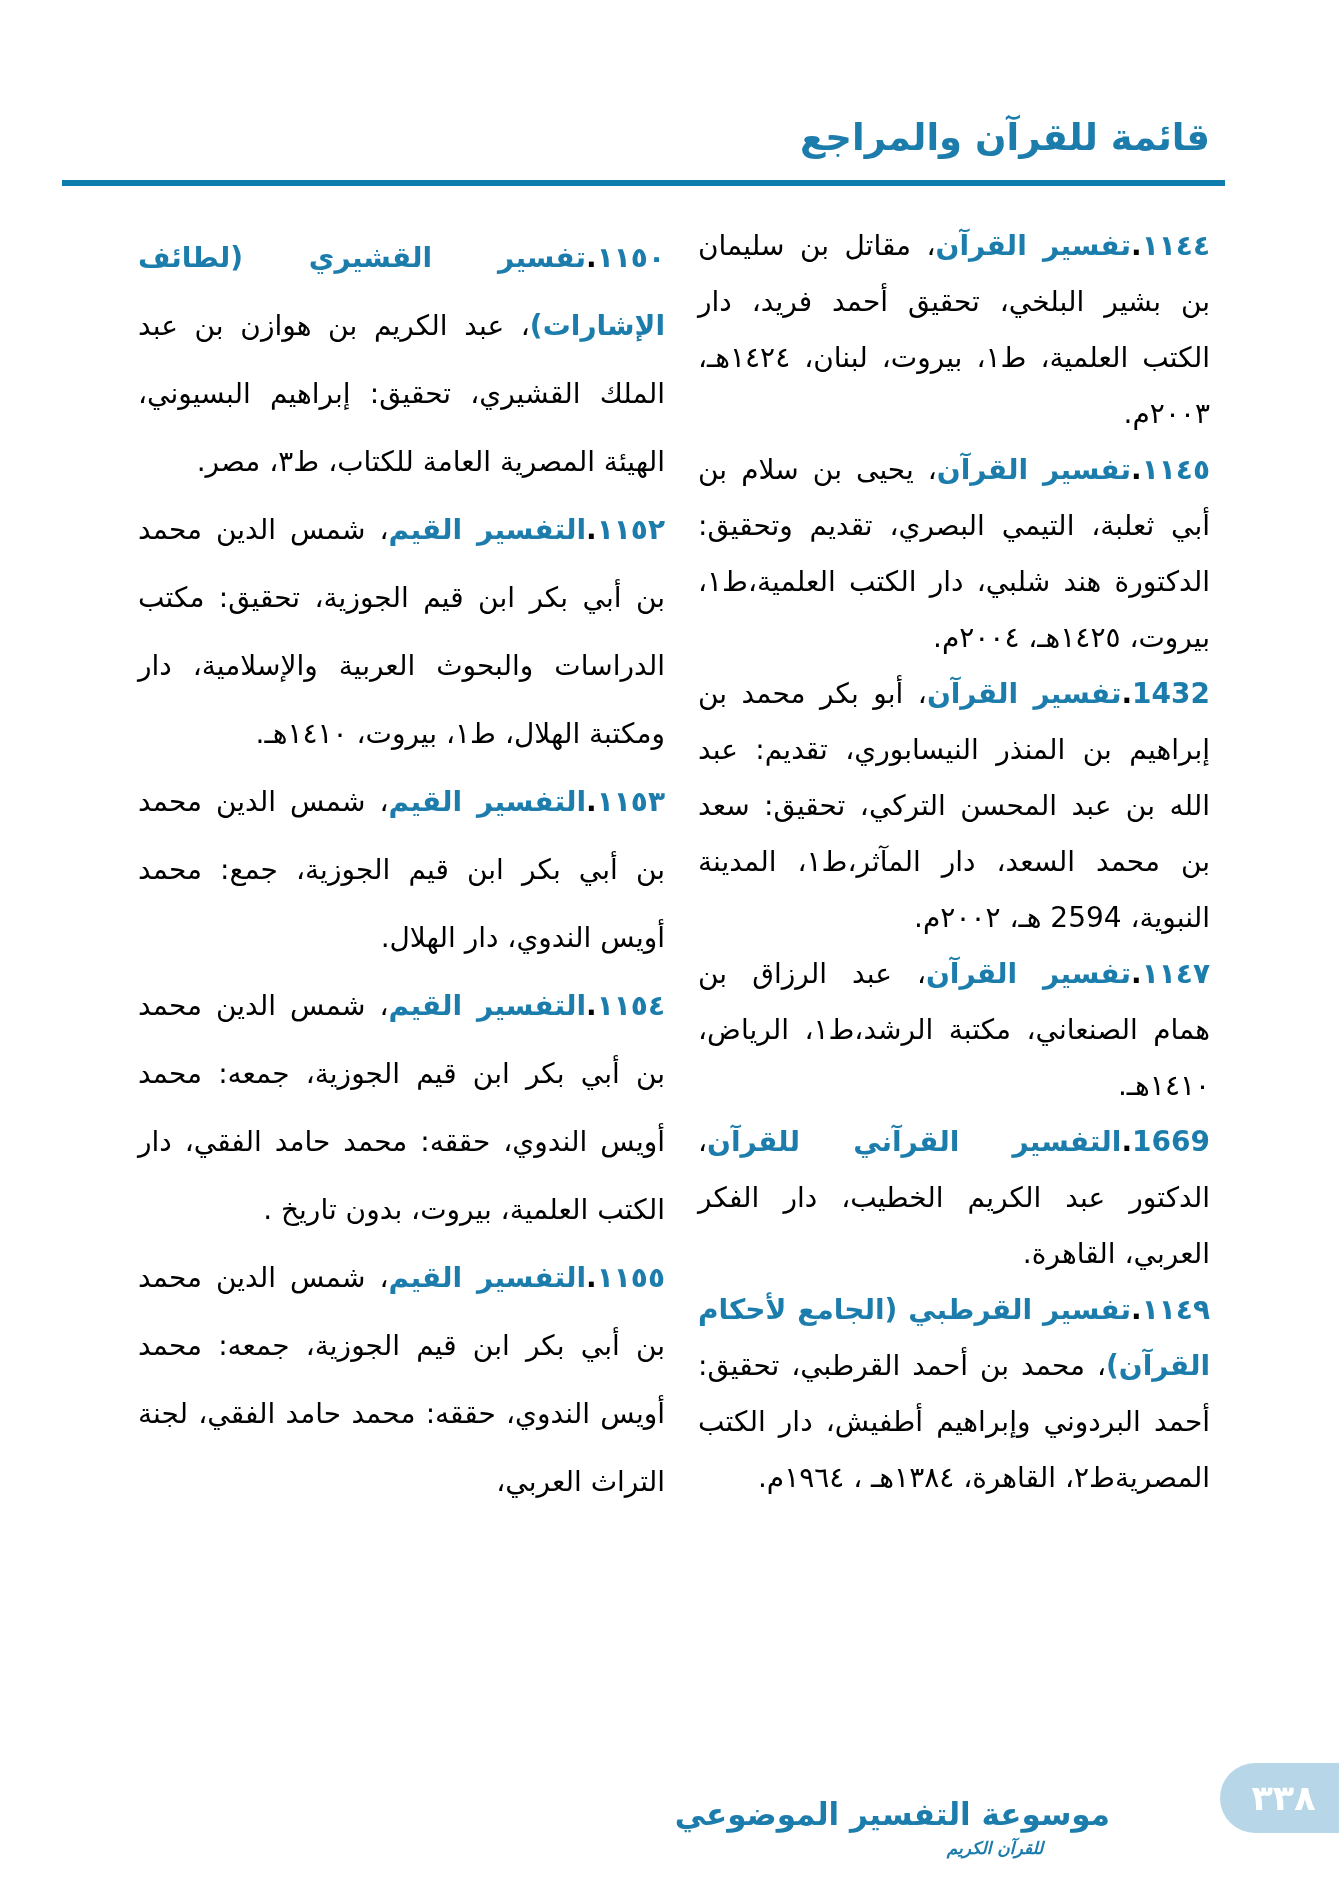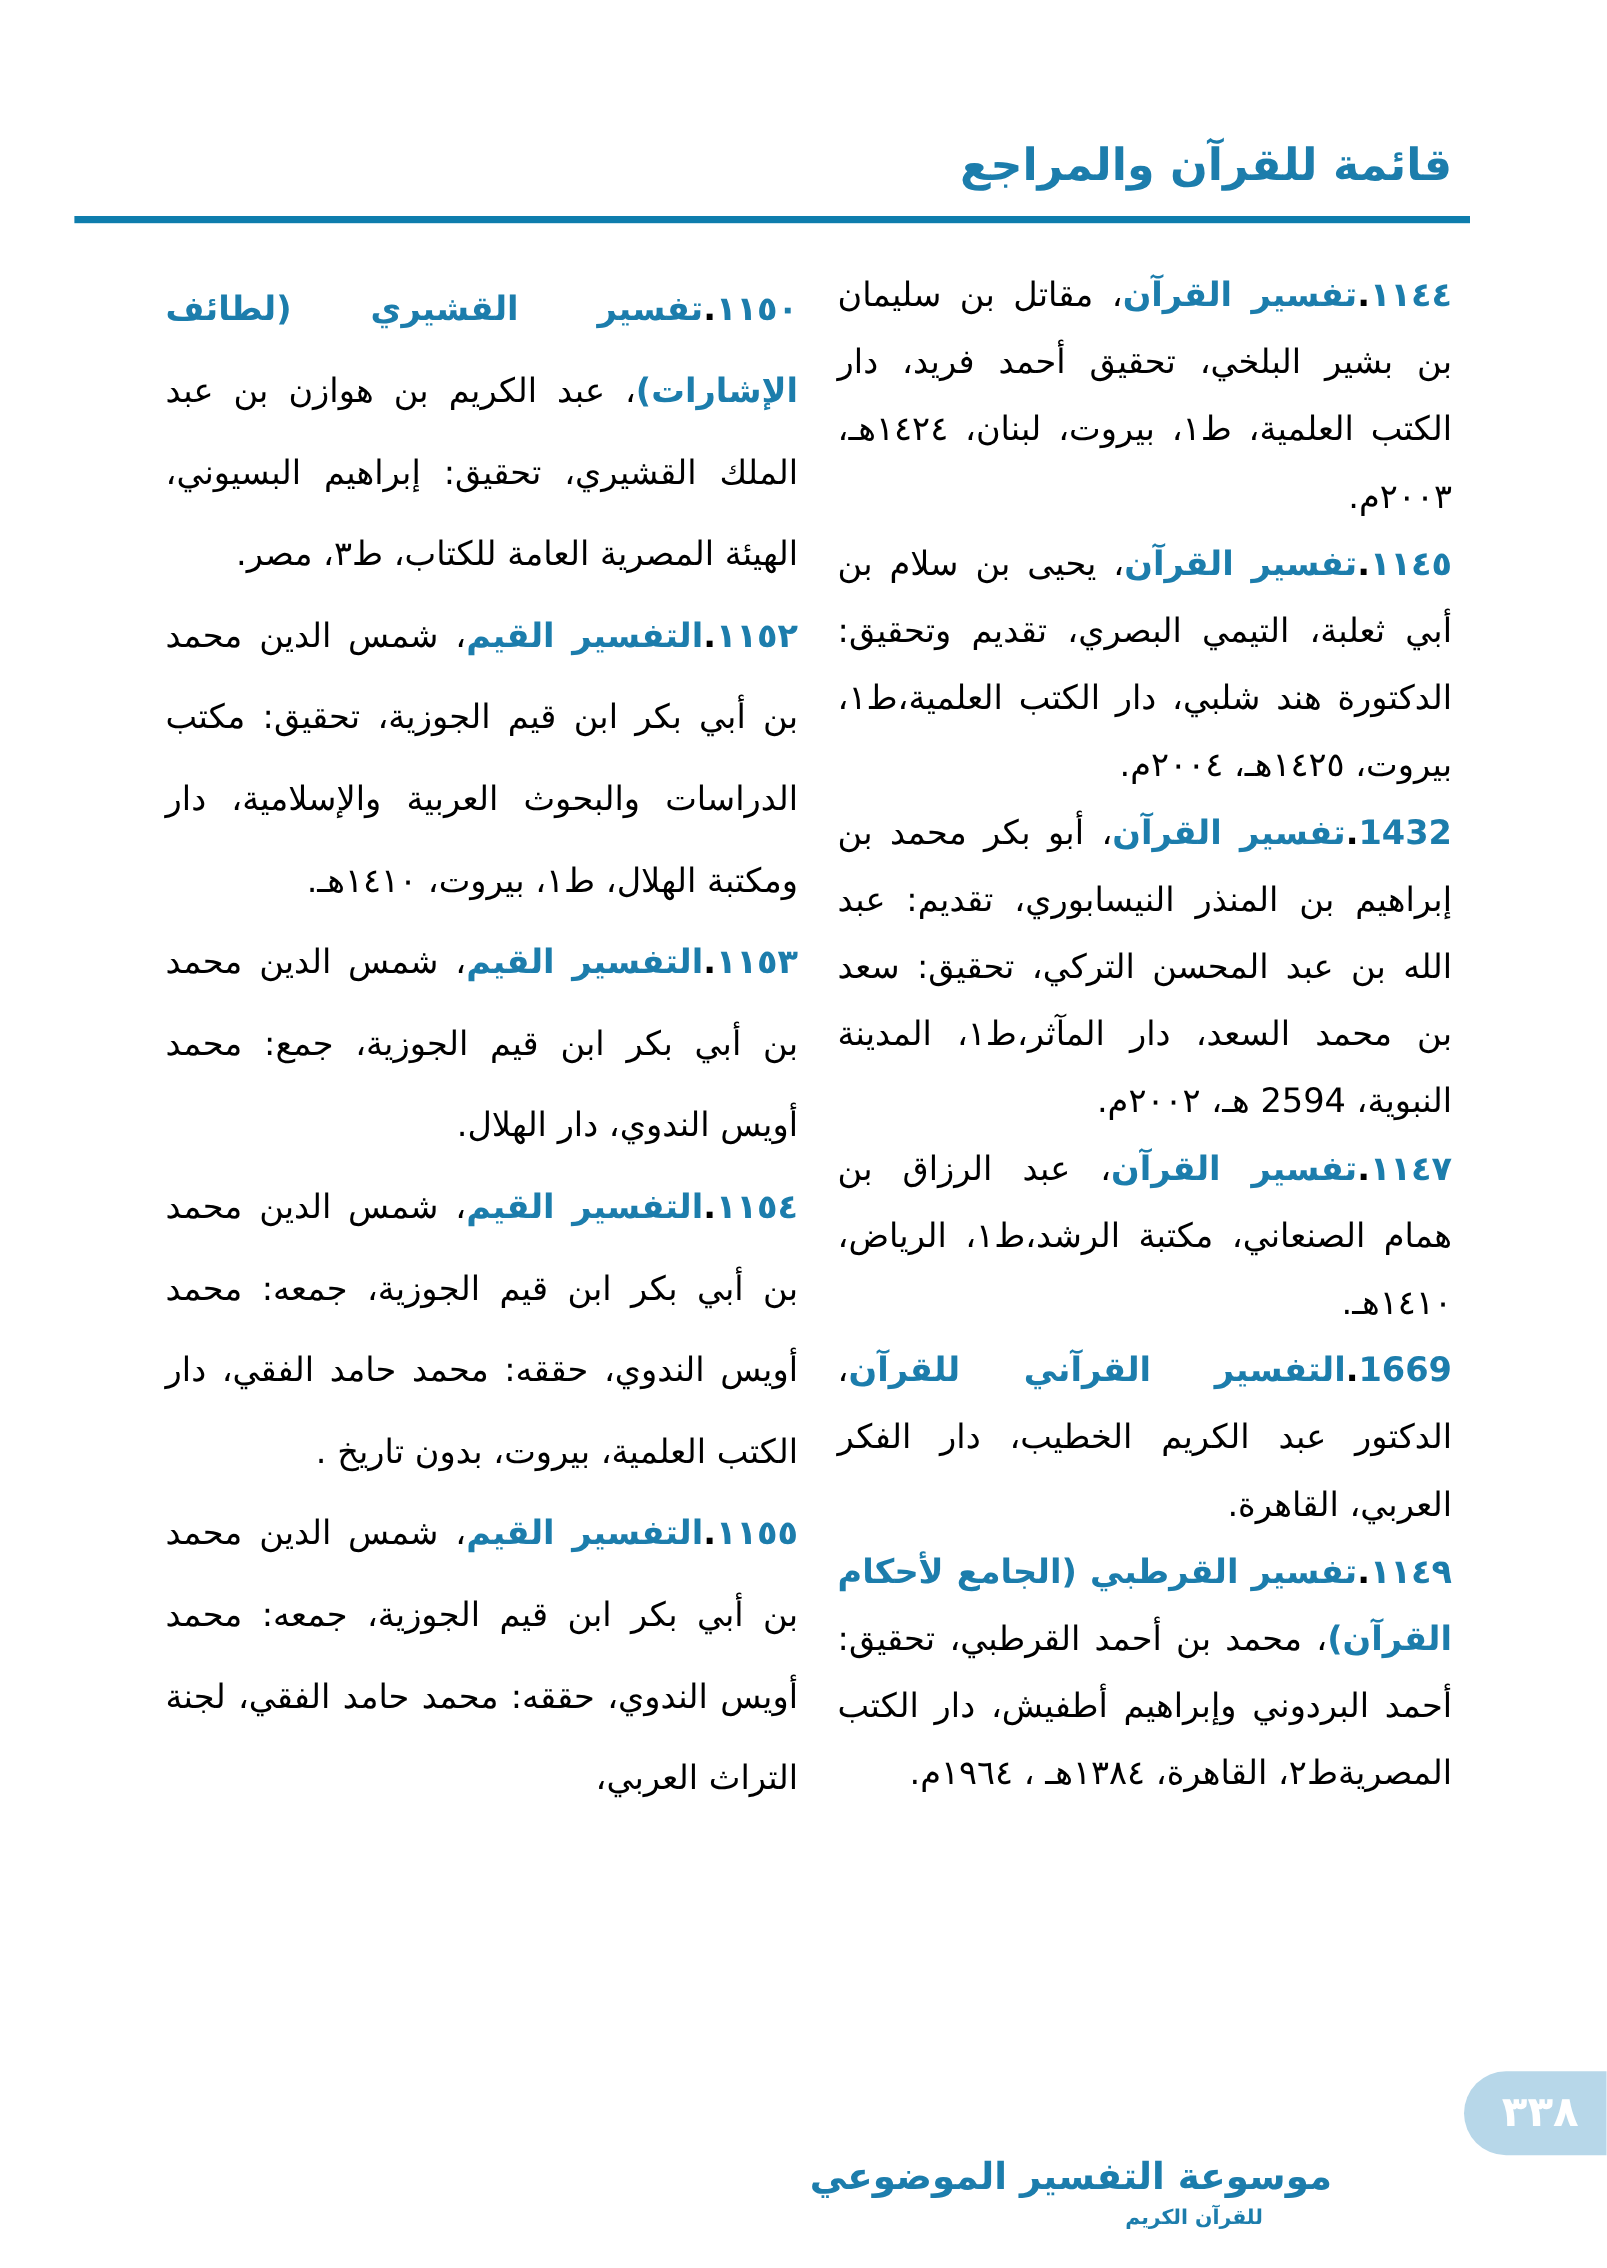--- a/index.html
+++ b/index.html
@@ -53,24 +53,24 @@
   .logo{
     position:absolute;
     top:1752px;left:880px;
     width:230px;
     text-align:center;
     color:var(--accent,#1c7dac);
     line-height:1.15;
     margin-top:45px;
   }
   .logo-line1{font-size:31px;font-weight:bold;white-space:nowrap;}
-  .logo-line2{font-size:17px;font-weight:bold;margin-top:6px;}
+  .logo-line2{font-size:17px;font-weight:bold;margin-top:6px;font-style:italic;}
   .page-badge{
     position:absolute;
-    top:1726px;right:0;
+    top:1763px;right:0;
     width:119px;height:70px;
     background:var(--badge,#b7d7e9);
     border-radius:35px 0 0 35px;
     display:flex;align-items:center;justify-content:center;
     color:#ffffff;
     font-size:35px;font-weight:bold;
     padding-left:8px;box-sizing:border-box;
   }
 </style>
 </head>

